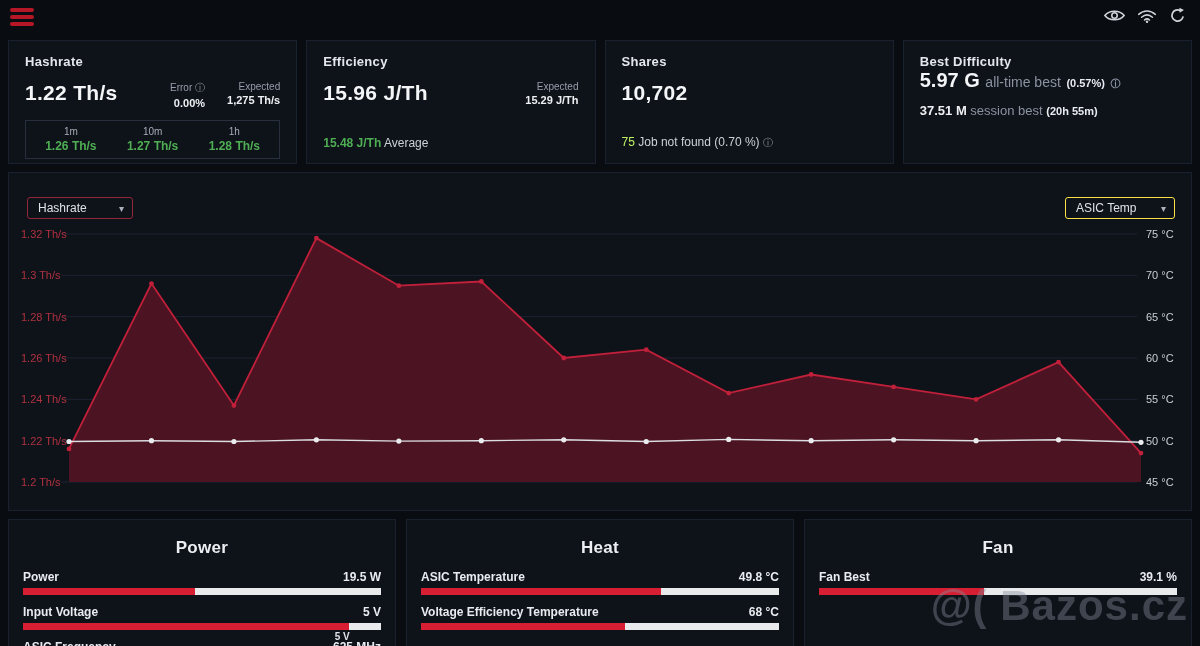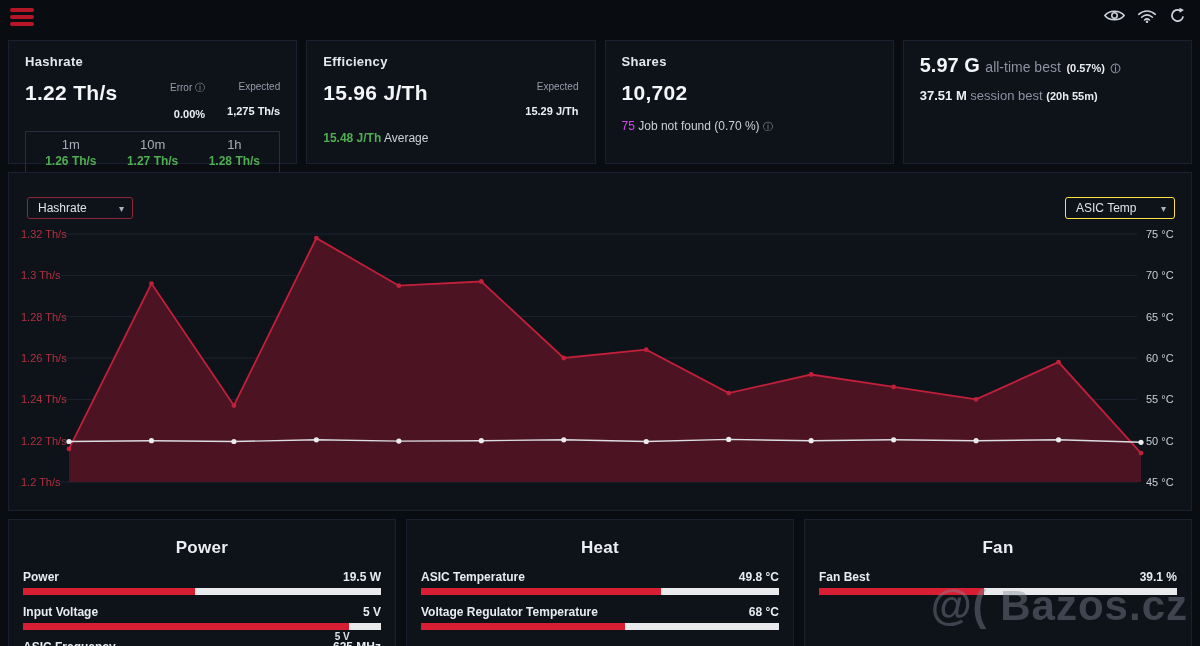--- a/index.html
+++ b/index.html
@@ -19,28 +19,28 @@
   .top-icons svg { display:block; }
   
   .stats-row { display:flex; gap:9px; margin:8px 8px 0 8px; }
   .card { flex:1; background:#0e1219; border:1px solid #1a212e; padding:13px 16px 12px 16px; height:124px; position:relative; }
   .card-title { font-size:13px; font-weight:bold; color:#e4e7ec; letter-spacing:.3px; }
   .value-row { display:flex; justify-content:space-between; align-items:flex-start; margin-top:12px; }
   .big-value { font-size:21px; font-weight:bold; color:#f3f5f7; letter-spacing:.3px; }
   .mini-cols { display:flex; gap:22px; }
   .mini-col { text-align:right; }
   .mini-label { font-size:10px; color:#969eab; }
-  .mini-value { font-size:11px; font-weight:bold; color:#eef0f3; margin-top:13px; }
+  .mini-value { font-size:11px; font-weight:bold; color:#eef0f3; margin-top:2px; }
   .avg-box { margin-top:11px; border:1px solid #272f3e; display:flex; padding:5px 4px; }
   .avg-cell { flex:1; text-align:center; }
-  .avg-label { font-size:13px; color:#a6adb8; }
+  .avg-label { font-size:10px; color:#a6adb8; }
   .avg-value { font-size:12px; font-weight:bold; color:#4fae53; margin-top:2px; }
   .green { color:#4fae53; }
-  .red-text { color:#d946ef; }
-  .sub-line { margin-top:14px; font-size:12px; color:#ccd1d8; }
+  .red-text { color:#bef264; }
+  .sub-line { margin-top:30px; font-size:12px; color:#ccd1d8; }
   .info-icon { font-size:10px; color:#8b93a1; cursor:pointer; }
   .bd-line1 { margin-top:0; font-size:20px; font-weight:bold; color:#f3f5f7; }
   .bd-dim { font-size:14px; font-weight:normal; color:#8b93a1; }
   .bd-small { font-size:11px; font-weight:bold; color:#e8ebef; }
   .bd-line2 { margin-top:11px; font-size:13px; font-weight:bold; color:#eef0f3; }
   .bd-line2 .bd-dim { font-size:13px; }
   
   .chart-card { position:absolute; left:8px; top:172px; width:1184px; height:339px;
     background:#0e1219; border:1px solid #1a212e; }
   .select-box { position:absolute; top:24px; height:22px; display:flex; align-items:center;
@@ -151,20 +151,21 @@
       <div class="big-value">10,702</div>
     </div>
     <div class="sub-line">
       <span class="red-text">75</span>
       <span>Job not found (0.70 %)</span>
       <span class="info-icon">ⓘ</span>
     </div>
   </div>
 
   <div class="card">
+    <div class="card-title">Best Difficulty</div>
     <div class="bd-line1">
       <span>5.97 G</span>
       <span class="bd-dim">all-time best</span>
       <span class="bd-small">(0.57%)</span>
       <span class="info-icon">ⓘ</span>
     </div>
     <div class="bd-line2">
       <span>37.51 M</span>
       <span class="bd-dim">session best</span>
       <span class="bd-small">(20h 55m)</span>
@@ -275,21 +276,21 @@
           <div class="meter-head">
             <span>ASIC Temperature</span>
             <span>49.8 °C</span>
           </div>
           <div class="meter-bar">
             <div class="meter-fill" style="width: 67%;"></div>
           </div>
         </div>
         <div class="meter-row">
           <div class="meter-head">
-            <span>Voltage Regulator Temperature</span>
+            <span>Voltage Efficiency Temperature</span>
             <span>68 °C</span>
           </div>
           <div class="meter-bar">
             <div class="meter-fill" style="width: 57%;"></div>
           </div>
         </div>
       </div>
   </div>
   <div class="panel">
     <div class="panel-title">Fan</div>

